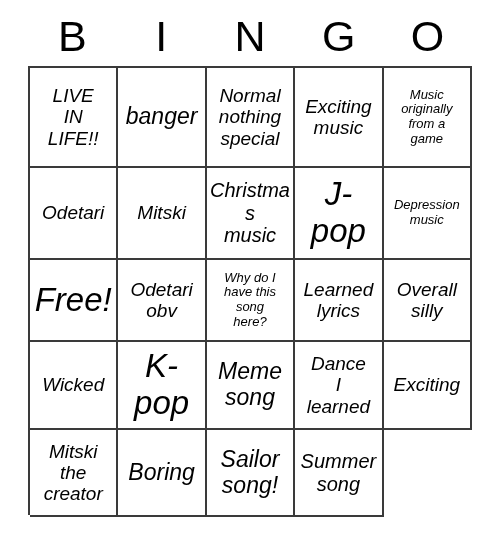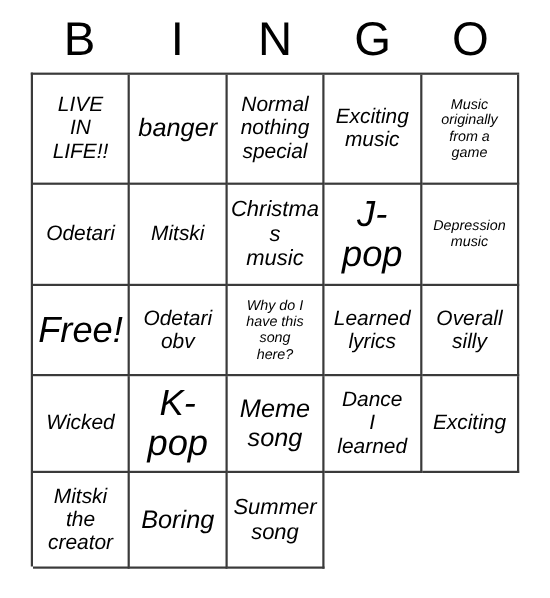--- a/index.html
+++ b/index.html
@@ -192,19 +192,23 @@
         <span class="cell-text">Exciting</span>
       </div>
     <div class="cell fs-m">
         <span class="cell-text">Mitski
 the
 creator</span>
       </div>
     <div class="cell fs-l">
         <span class="cell-text">Boring</span>
       </div>
+    <div class="cell fs-l">
+        <span class="cell-text">Sailor
+song!</span>
+      </div>
     <div class="cell fs-s">
         <span class="cell-text">Summer
 song</span>
       </div>
 
   </div>
 </div>
 
 </body></html>

